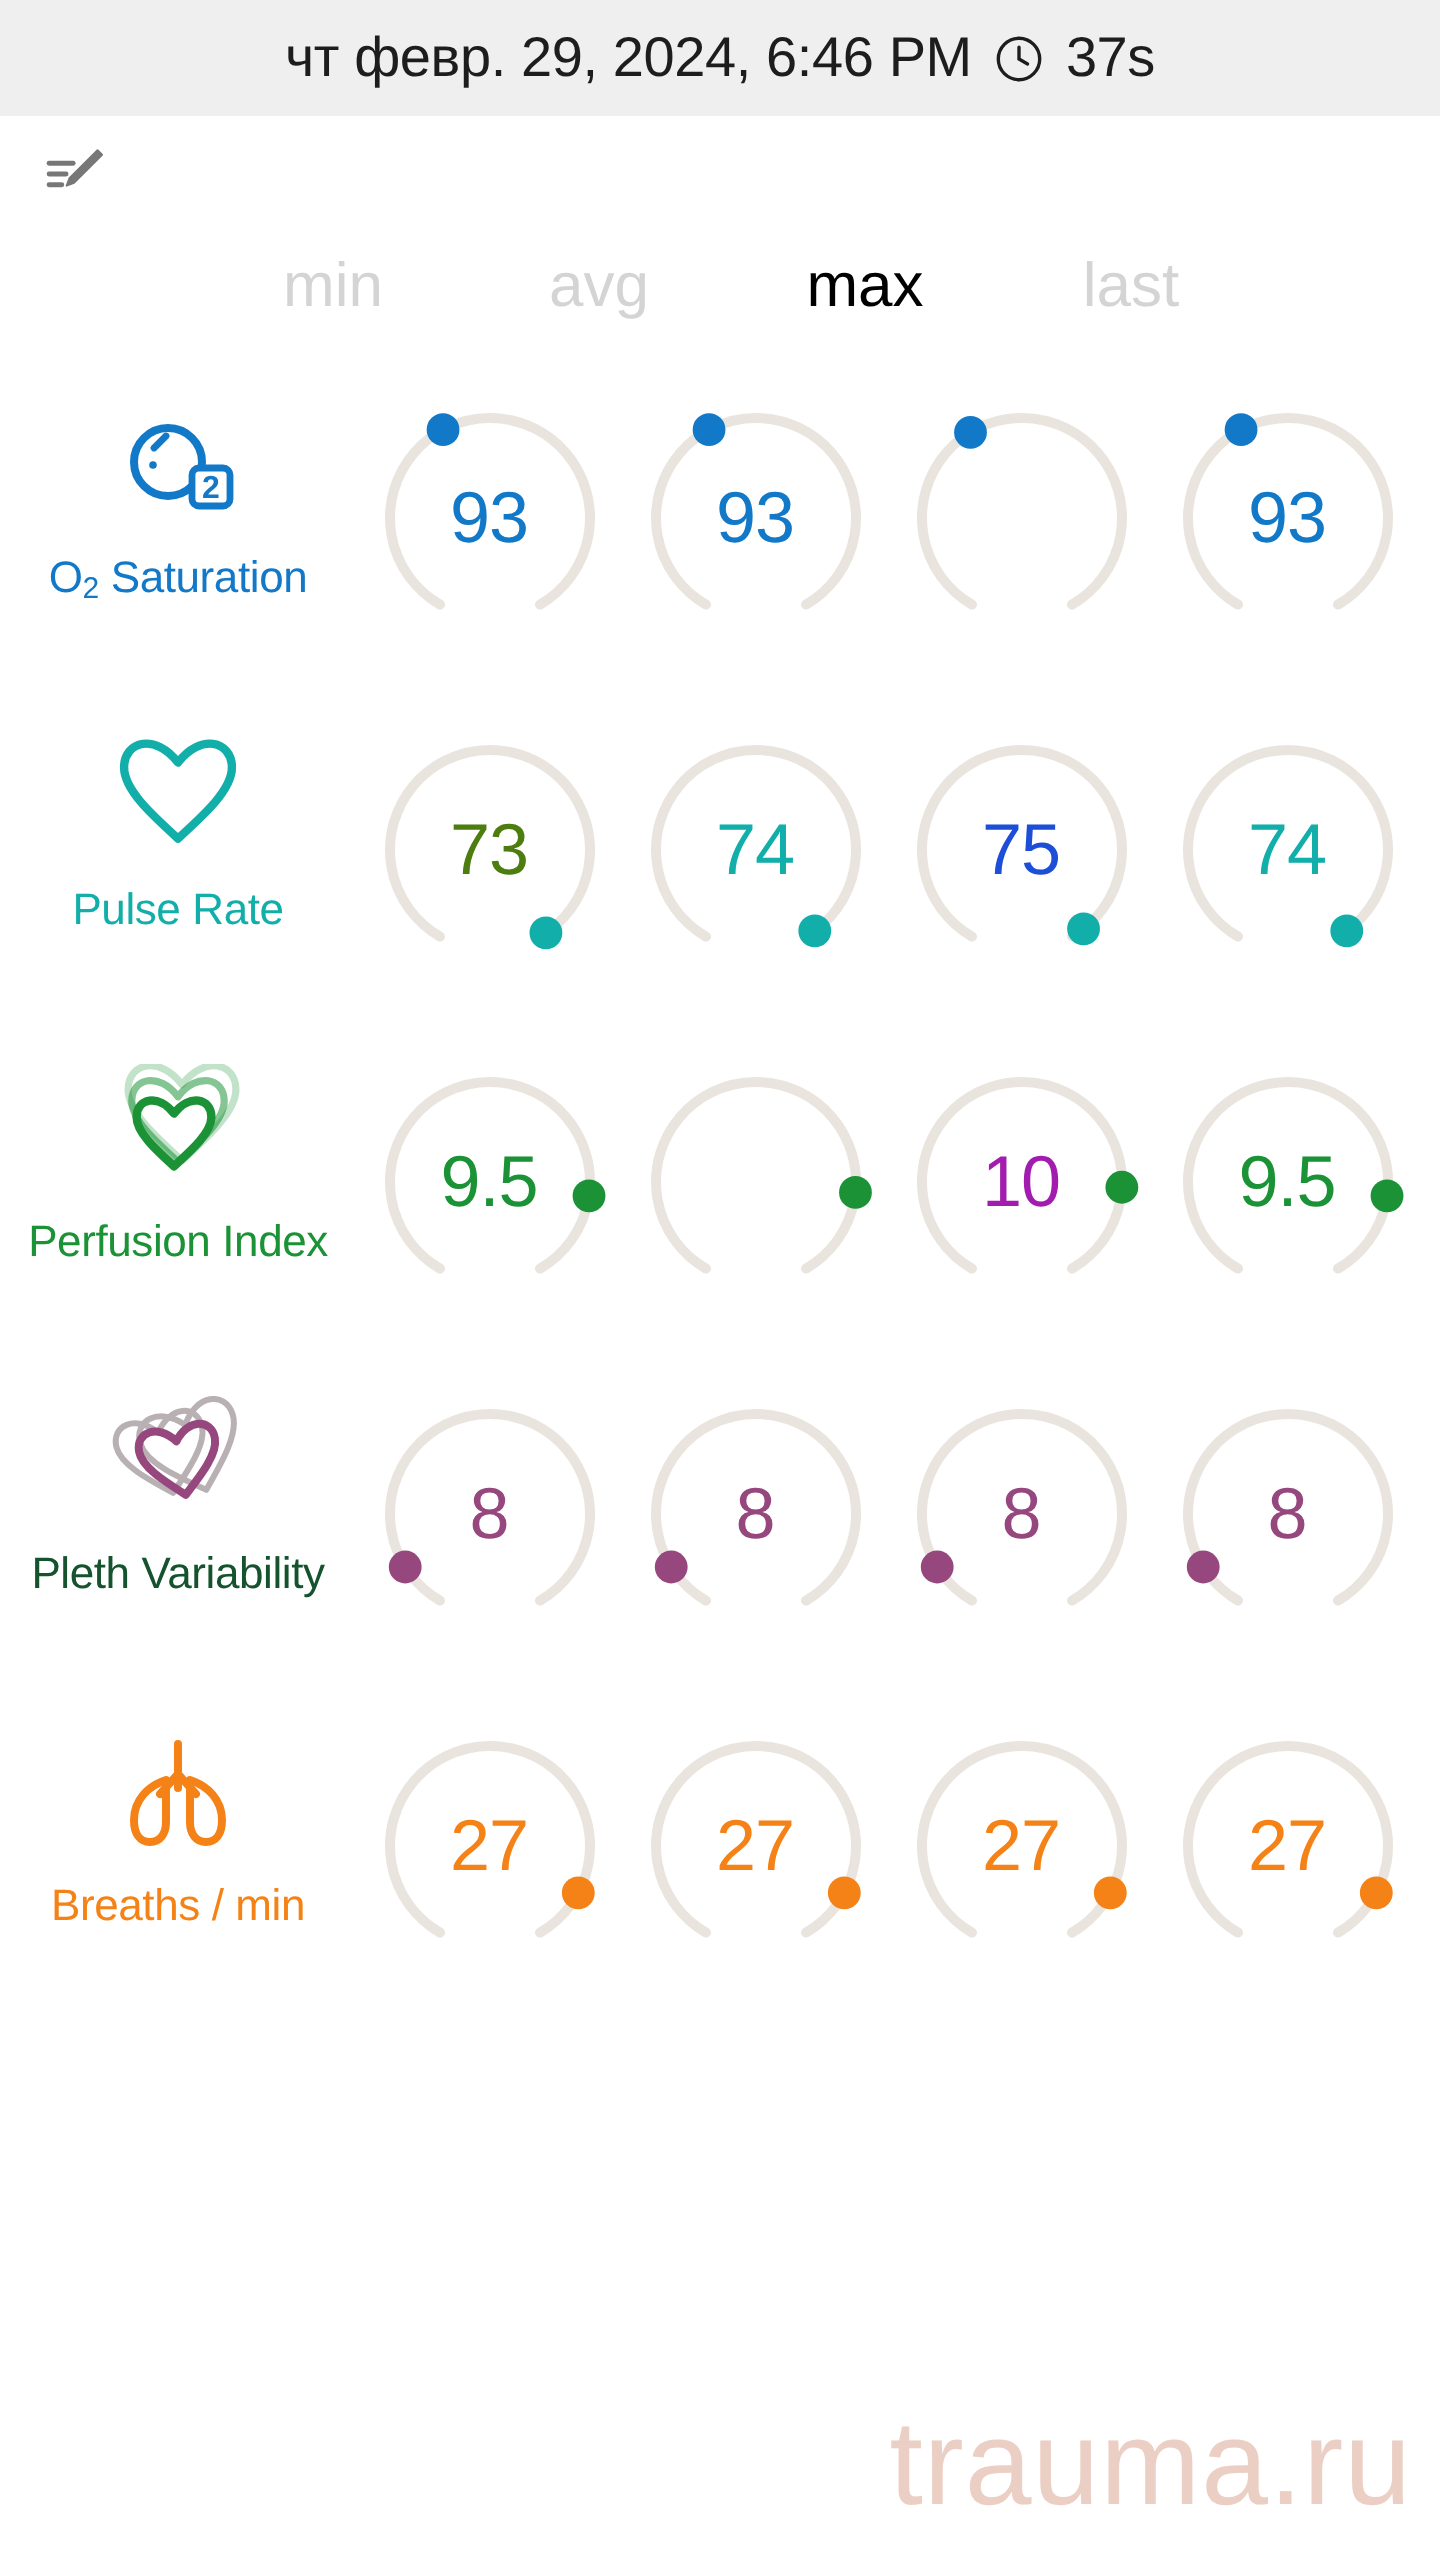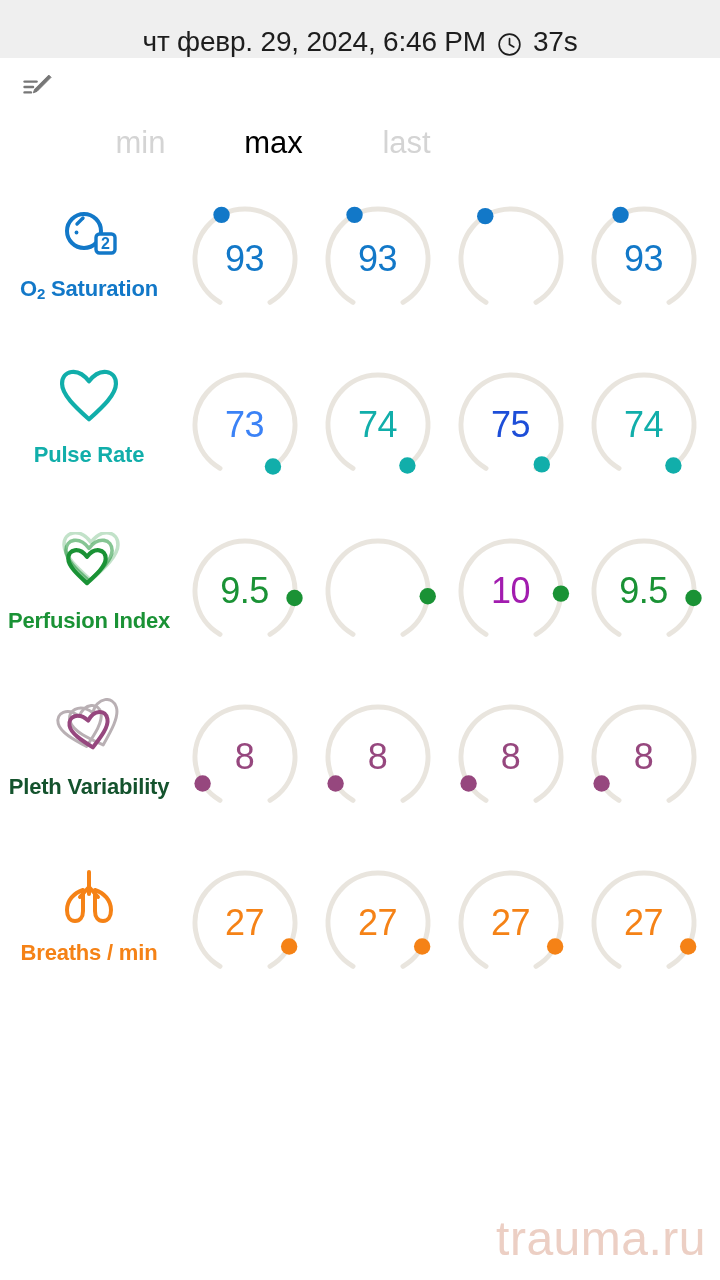--- a/index.html
+++ b/index.html
@@ -10,21 +10,21 @@
     background: #ffffff;
     font-family: "Liberation Sans", sans-serif;
     overflow: hidden;
   }
 
   
   #title-bar {
     height: 58px;
     background: #efefef;
     display: flex;
-    align-items: flex-end;
+    align-items: center;
     justify-content: center;
     gap: 10px;
   }
   #title-text {
     font-size: 28px;
     color: #1d1d1d;
     letter-spacing: -0.2px;
     white-space: nowrap;
   }
   #clock-icon { display: block; }
@@ -45,21 +45,21 @@
     width: 44px; height: 44px;
     display: flex; align-items: center; justify-content: center;
     cursor: pointer;
   }
 
   
   #column-headers {
     display: flex;
     height: 46px;
     align-items: center;
-    padding-left: 74px;
+    padding-left: 100px;
   }
   .col-head {
     width: 133px;
     text-align: center;
     font-size: 31px;
     color: #d4d4d4;
     letter-spacing: 0px;
   }
 
   
@@ -82,21 +82,21 @@
     padding-bottom: 4px;
   }
   .metric-icon {
     height: 70px;
     display: flex;
     align-items: center;
     justify-content: center;
   }
   .metric-name {
     font-size: 22px;
-    font-weight: bold;
+    font-weight: normal;
     letter-spacing: -0.2px;
     white-space: nowrap;
     margin-top: 6px;
   }
   .metric-name .sub {
     font-size: 15px;
     vertical-align: -3px;
   }
 
   .gauges {
@@ -122,21 +122,21 @@
     text-align: center;
     font-size: 36px;
     letter-spacing: -0.5px;
   }
 
   
   #watermark {
     position: absolute;
     right: 14px;
     bottom: 14px;
-    font-size: 48px;
+    font-size: 60px;
     color: #eccfc4;
     letter-spacing: 0.5px;
   }
 </style>
 </head>
 <body>
 
 <div id="title-bar" style="background: rgb(239, 239, 239);">
   <span id="title-text">чт февр. 29, 2024, 6:46 PM</span>
   <span>
@@ -156,20 +156,21 @@
         <path d="M2.5 12 H8.5" stroke="#777777" stroke-width="1.7" stroke-linecap="round" fill="none"></path>
         <path d="M2.5 15.8 H7" stroke="#777777" stroke-width="1.7" stroke-linecap="round" fill="none"></path>
         <path d="M19.6 3.6 l1.6 1.6 -9.9 9.9 -2.6 1.0 1.0 -2.6 z" fill="#777777" stroke="#777777" stroke-width="0.7" stroke-linejoin="round"></path>
       </svg>
     </span>
   </div>
 </div>
 
 <div id="column-headers">
   <div class="col-head" style="color: rgb(212, 212, 212);">min</div>
+  <div class="col-head" style="color: rgb(212, 212, 212);">avg</div>
   <div class="col-head" style="color: #000000;">max</div>
   <div class="col-head" style="color: rgb(212, 212, 212);">last</div>
 </div>
 
 <div id="metrics">
     <div class="metric-row">
       <div class="metric-label-cell">
         <div class="metric-icon">
           <svg width="74" height="70" viewBox="0 0 74 70">
             <circle cx="32" cy="31" r="17" fill="none" stroke="#1278c8" stroke-width="4"></circle>
@@ -223,21 +224,21 @@
           </svg>
         </div>
         <div class="metric-name" style="color: rgb(17, 174, 170);">Pulse Rate</div>
       </div>
       <div class="gauges">
         <div class="gauge-cell">
           <svg class="gauge-svg" width="122" height="122" viewBox="0 0 122 122">
             <path d="M 36.00 104.30 A 50 50 0 1 1 86.00 104.30" fill="none" stroke="#e9e5de" stroke-width="5" stroke-linecap="round"></path>
             <circle cx="88.96" cy="102.45" r="8.2" fill="#11aeaa"></circle>
           </svg>
-          <div class="gauge-value" style="color: #3b82f6;">73</div>
+          <div class="gauge-value" style="color: #4d7c0f;">73</div>
         </div>
         <div class="gauge-cell">
           <svg class="gauge-svg" width="122" height="122" viewBox="0 0 122 122">
             <path d="M 36.00 104.30 A 50 50 0 1 1 86.00 104.30" fill="none" stroke="#e9e5de" stroke-width="5" stroke-linecap="round"></path>
             <circle cx="90.39" cy="101.45" r="8.2" fill="#11aeaa"></circle>
           </svg>
           <div class="gauge-value" style="color: rgb(17, 174, 170);">74</div>
         </div>
         <div class="gauge-cell">
           <svg class="gauge-svg" width="122" height="122" viewBox="0 0 122 122">

